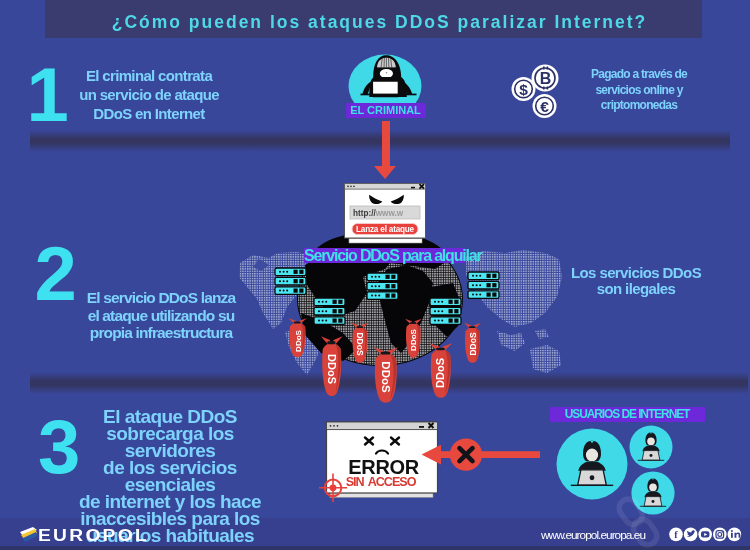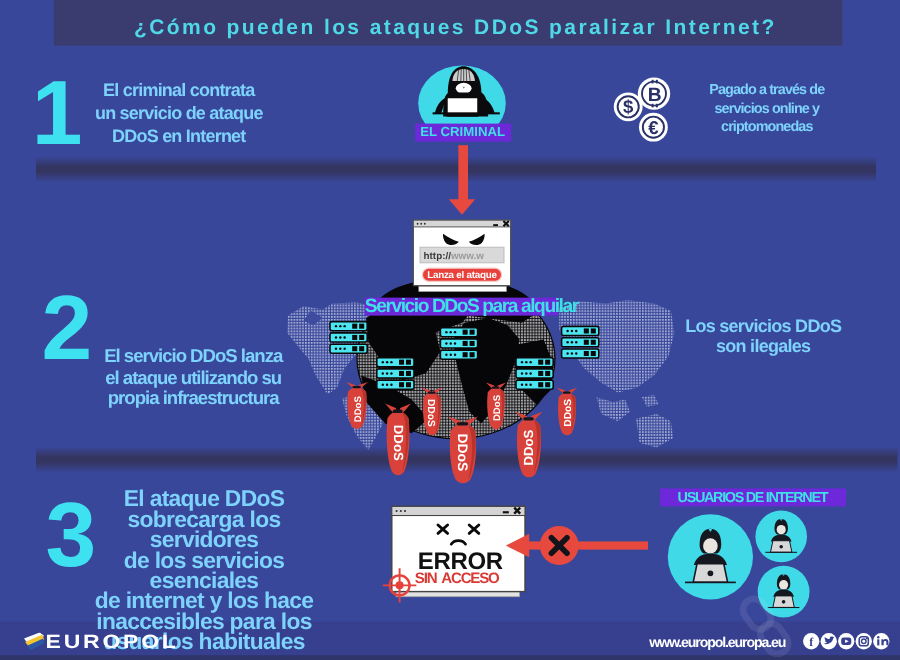--- a/index.html
+++ b/index.html
@@ -247,21 +247,21 @@
       <rect x="16" y="25" width="18" height="27" rx="9"></rect>
     </g>
   </svg>
 
   <svg class="abs" style="left:20px;top:527px;" width="17" height="15" viewBox="0 0 17 15">
     <polygon points="0,5 13,0 17,3 3,9" fill="#ffffff"></polygon>
     <polygon points="1,8 15,2 17,6 4,12" fill="#F4C431"></polygon>
     <polygon points="3,11 16,5 17,9 5,15" fill="#2C57A5"></polygon>
   </svg>
   <div class="abs" style="left:38px;top:526.5px;color:#fff;font-weight:bold;font-size:16px;letter-spacing:1.9px;transform:scaleX(1.2);transform-origin:0 0;">EUROPOL</div>
-  <div class="abs" style="left:541px;top:528px;color:#fff;font-weight:bold;font-size:11.8px;letter-spacing:-0.95px;">www.europol.europa.eu</div>
+  <div class="abs" style="left:541px;top:528px;color:#fff;font-weight:normal;font-size:11.8px;letter-spacing:-0.95px;">www.europol.europa.eu</div>
   <svg class="abs" style="left:668px;top:527px;" width="76" height="15" viewBox="0 0 76 15">
     <g fill="#fff">
       <circle cx="8" cy="7.4" r="6.8"></circle>
         <circle cx="22.6" cy="7.4" r="6.8"></circle>
         <circle cx="37.2" cy="7.4" r="6.8"></circle>
         <circle cx="51.8" cy="7.4" r="6.8"></circle>
         <circle cx="66.4" cy="7.4" r="6.8"></circle>
     </g>
     <g fill="#36408F">
       <text x="8" y="11" text-anchor="middle" font-family="'Liberation Serif',serif" font-weight="bold" font-size="10">f</text>

